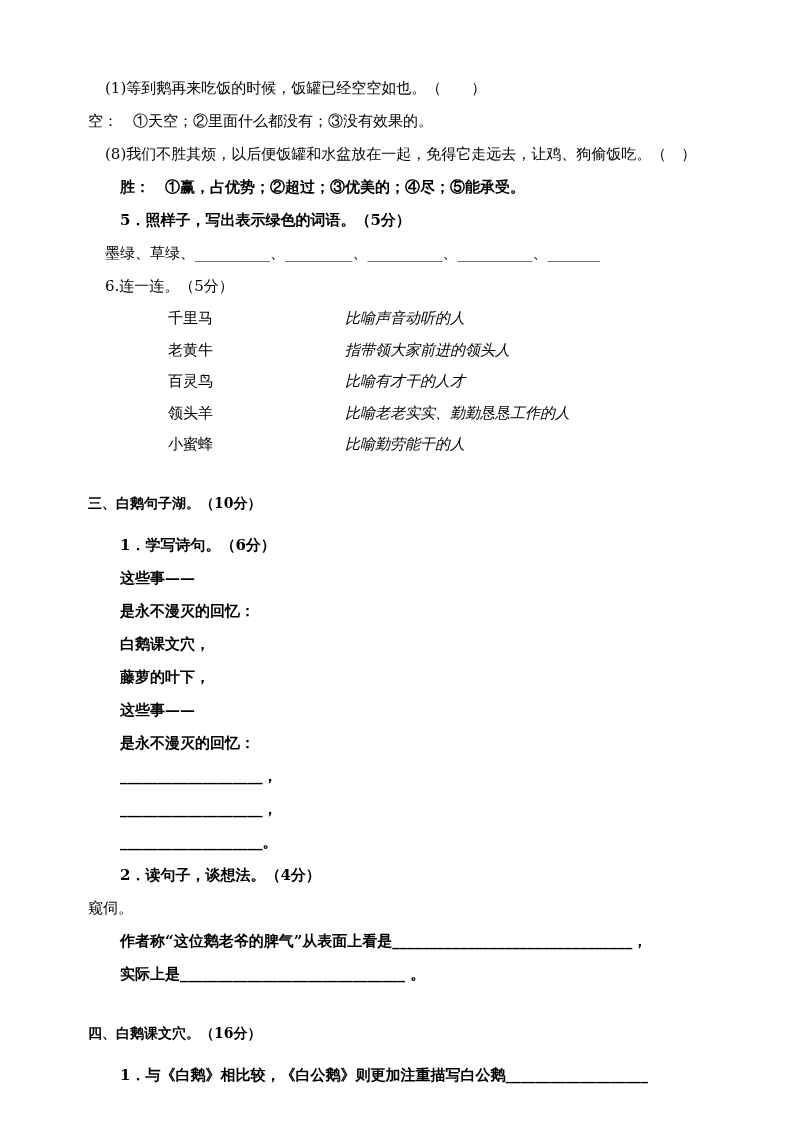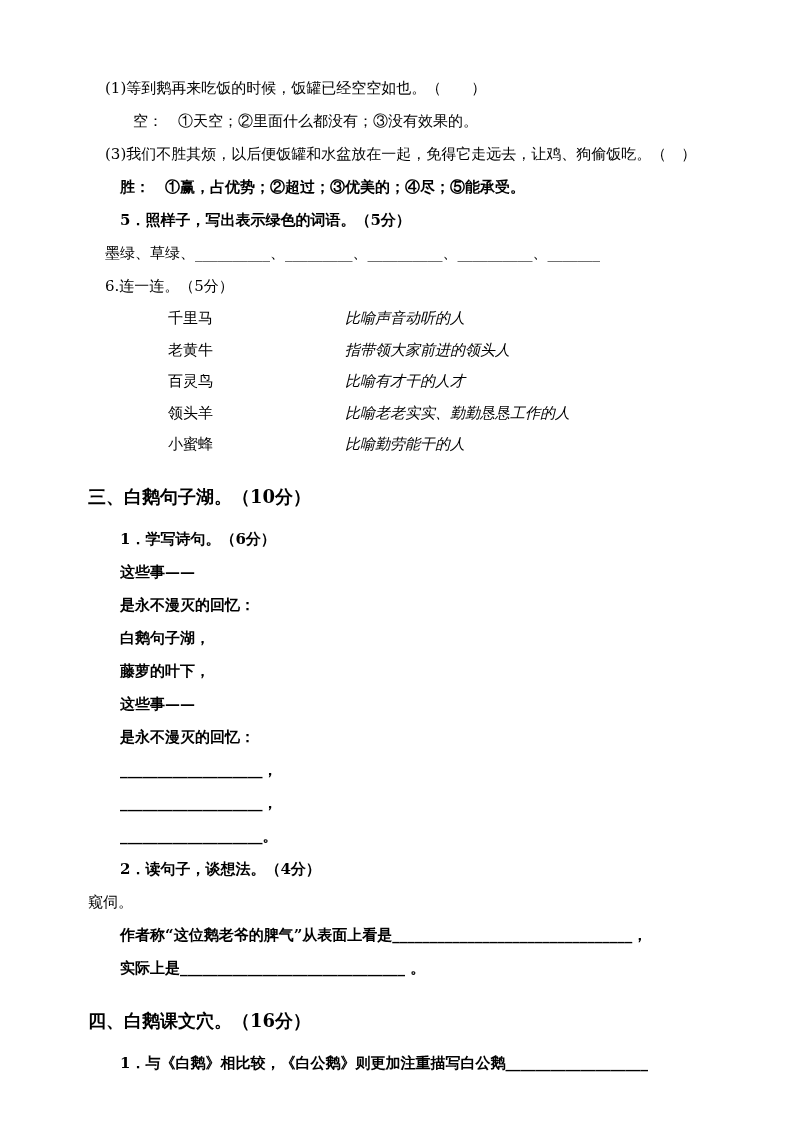--- a/index.html
+++ b/index.html
@@ -20,26 +20,26 @@
     height: 1122px;
     padding: 72px 90px 40px 88px;
     font-size: 15px;
   }
   .line {
     line-height: 33px;
     white-space: nowrap;
   }
   .ind-1 { margin-left: 17px; }   
   .ind-2 { margin-left: 32px; font-weight: bold; }   
-  .ind-3 { margin-left: 45px; }   
+  .ind-3 { }   
   .heading {
     font-weight: bold;
-    font-size: 18px;
+    font-size: 14px;
     line-height: 36px;
-    margin-top: 18px;
+    margin-top: 24px;
     margin-bottom: 8px;
     white-space: nowrap;
   }
   .match-row {
     display: flex;
     line-height: 31.5px;
     margin-left: 80px;
     white-space: nowrap;
     justify-content: center;
   }
@@ -49,21 +49,21 @@
   }
   .match-def { flex: 1; font-style: italic; }
 </style>
 </head>
 <body>
 
 <div class="page">
 
   <div class="line ind-1">(1)等到鹅再来吃饭的时候，饭罐已经空空如也。（　　）</div>
   <div class="line ind-3">空：　①天空；②里面什么都没有；③没有效果的。</div>
-  <div class="line ind-1">(3)我们不胜其烦，以后便饭罐和水盆放在一起，免得它走远去，让鸡、狗偷饭吃。（　）</div>
+  <div class="line ind-1">(8)我们不胜其烦，以后便饭罐和水盆放在一起，免得它走远去，让鸡、狗偷饭吃。（　）</div>
   <div class="line ind-2">胜：　①赢，占优势；②超过；③优美的；④尽；⑤能承受。</div>
 
   <div class="line ind-2">5．照样子，写出表示绿色的词语。（5分）</div>
   <div class="line ind-1">墨绿、草绿、__________、_________、__________、__________、_______</div>
 
   <div class="line ind-1">6.连一连。（5分）</div>
 
   <div class="match-row">
     <span class="match-term">千里马</span>
     <span class="match-def">比喻声音动听的人</span>
@@ -83,21 +83,21 @@
   <div class="match-row">
     <span class="match-term">小蜜蜂</span>
     <span class="match-def">比喻勤劳能干的人</span>
   </div>
 
   <div class="heading">三、白鹅句子湖。（10分）</div>
 
   <div class="line ind-2">1．学写诗句。（6分）</div>
   <div class="line ind-2">这些事——</div>
   <div class="line ind-2">是永不漫灭的回忆：</div>
-  <div class="line ind-2">白鹅句子湖，</div>
+  <div class="line ind-2">白鹅课文穴，</div>
   <div class="line ind-2">藤萝的叶下，</div>
   <div class="line ind-2">这些事——</div>
   <div class="line ind-2">是永不漫灭的回忆：</div>
   <div class="line ind-2">___________________，</div>
   <div class="line ind-2">___________________，</div>
   <div class="line ind-2">___________________。</div>
 
   <div class="line ind-2">2．读句子，谈想法。（4分）</div>
   <div class="line">窥伺。</div>
   <div class="line ind-2">作者称“这位鹅老爷的脾气”从表面上看是________________________________，</div>

